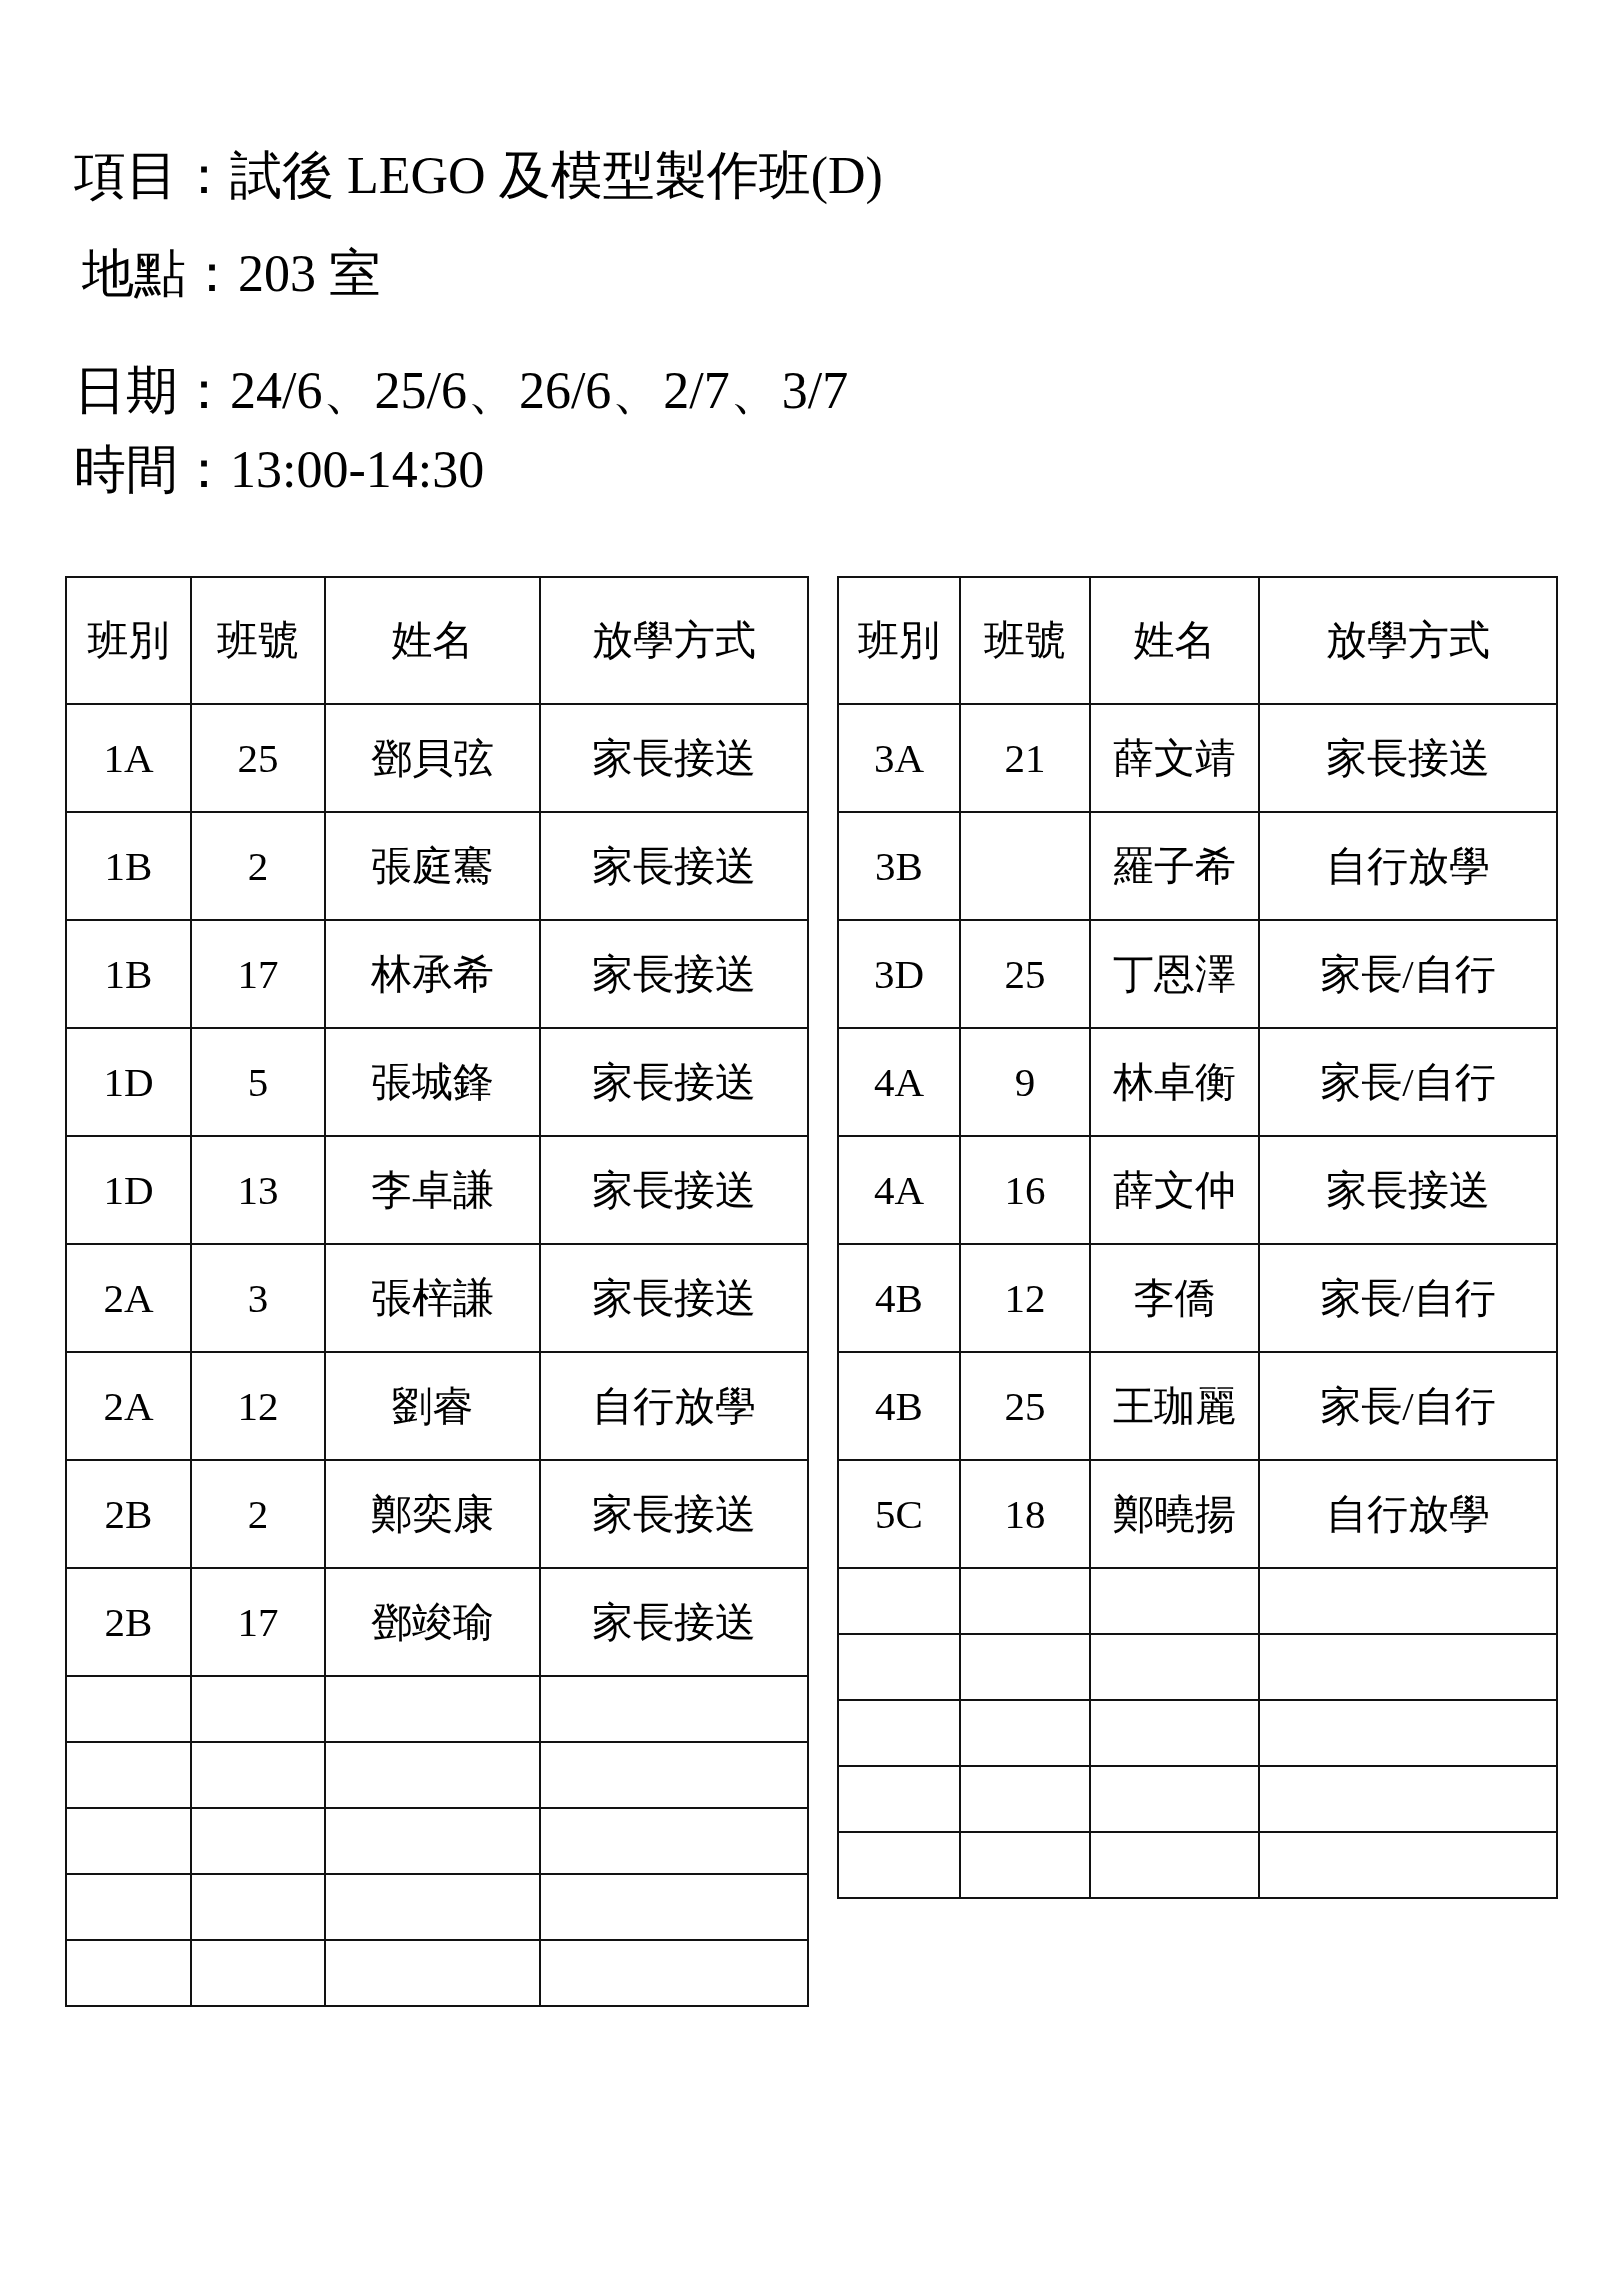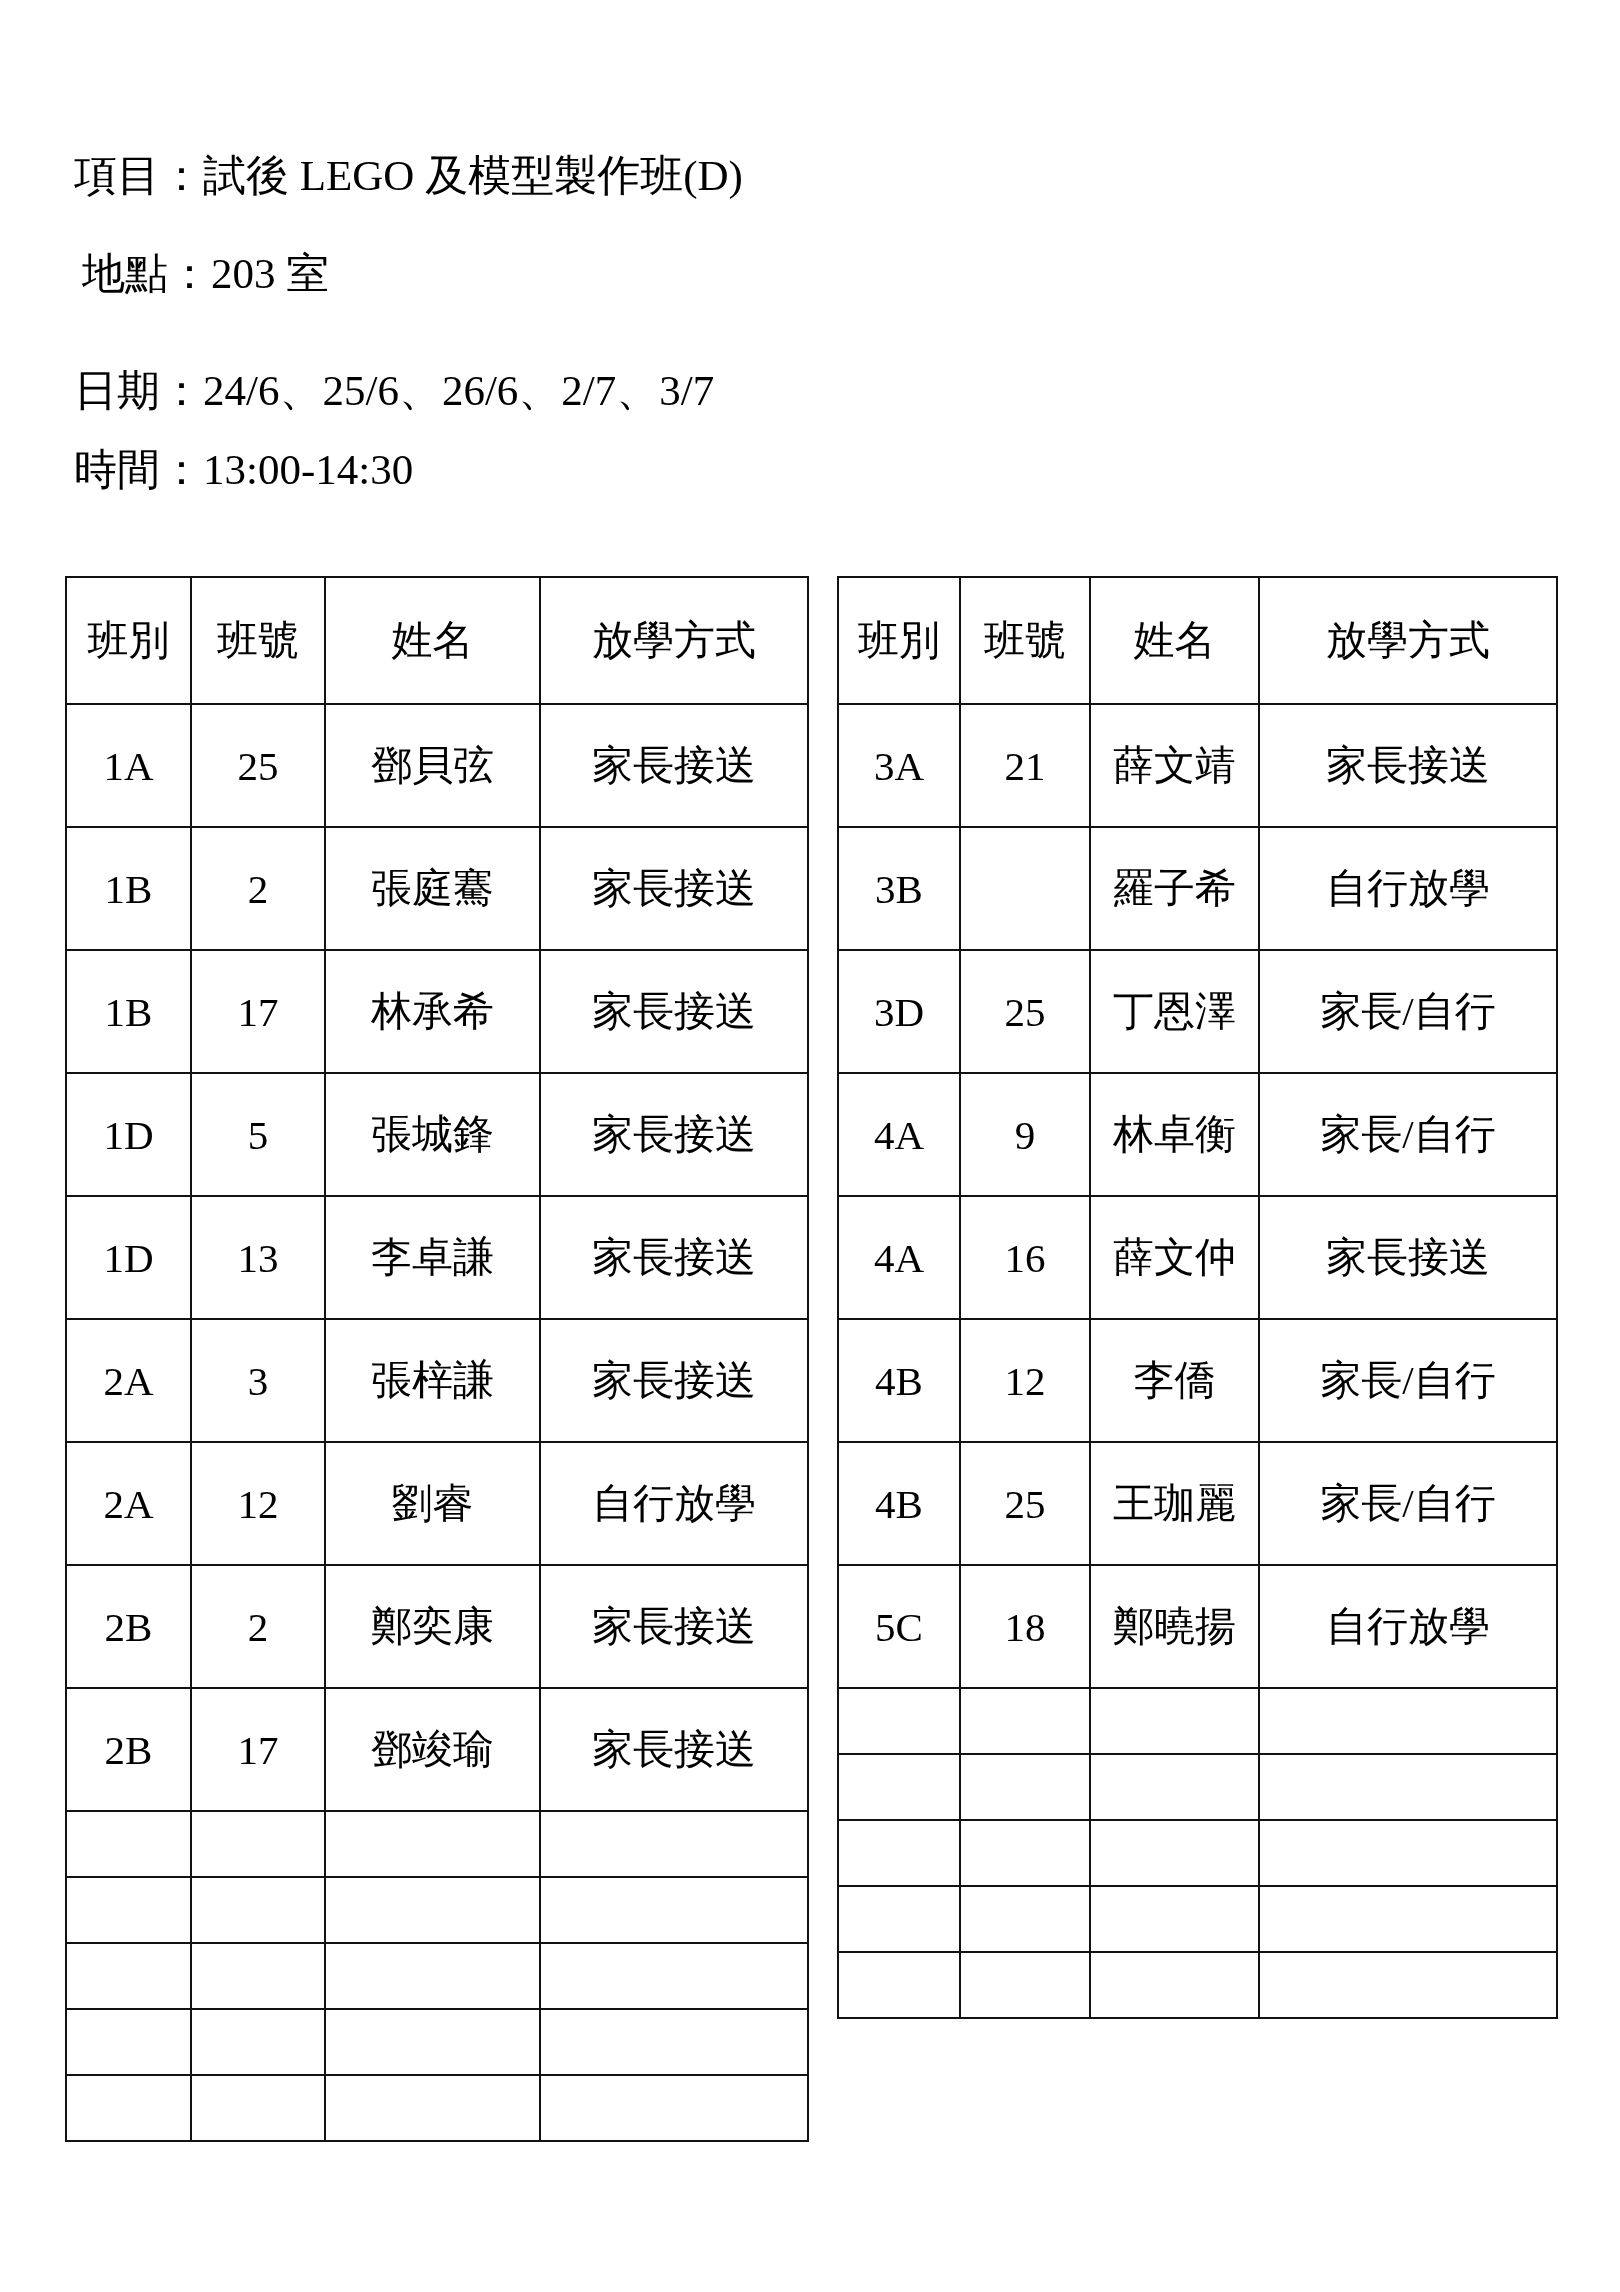--- a/index.html
+++ b/index.html
@@ -12,21 +12,21 @@
     width: 1620px;
     height: 2293px;
     background: #ffffff;
     color: #000000;
     font-family: "Liberation Serif", "DejaVu Serif", serif;
     overflow: hidden;
   }
   .info-line {
     position: absolute;
     left: 74px;
-    font-size: 43px;
+    font-size: 52px;
     line-height: 54px;
     white-space: pre;
     color: #000000;
   }
   #info-line-0 { top: 149px; }
   #info-line-1 { top: 247px; margin-left: 8px; }
   #info-line-2 { top: 364px; }
   #info-line-3 { top: 443px; }
 
   table.roster {
@@ -42,21 +42,21 @@
     text-align: center;
     vertical-align: middle;
     padding: 0;
     font-size: 41px;
     font-weight: normal;
     color: #000000;
     overflow: hidden;
     white-space: nowrap;
   }
   table.roster thead tr { height: 127px; }
-  table.roster tr.data-row { height: 123px; }
+  table.roster tr.data-row { height: 108px; }
   table.roster tr.empty-row { height: 66px; }
 
   #left-roster  { left: 65px;  width: 742px; }
   #right-roster { left: 837px; width: 718px; }
 </style>
 </head>
 <body>
 
 <div class="page">
 

